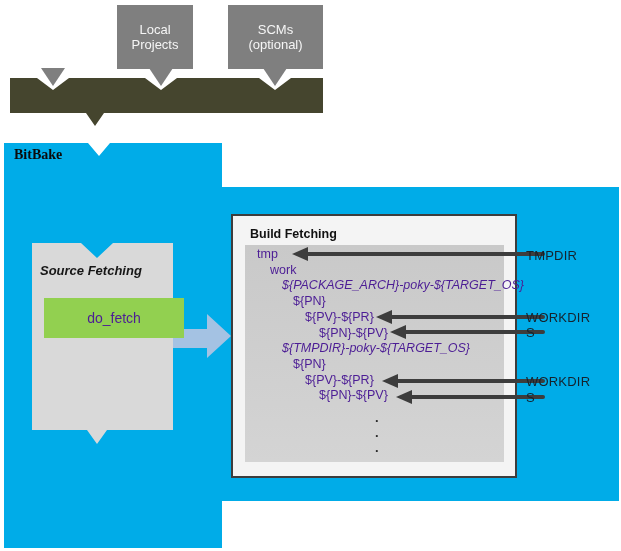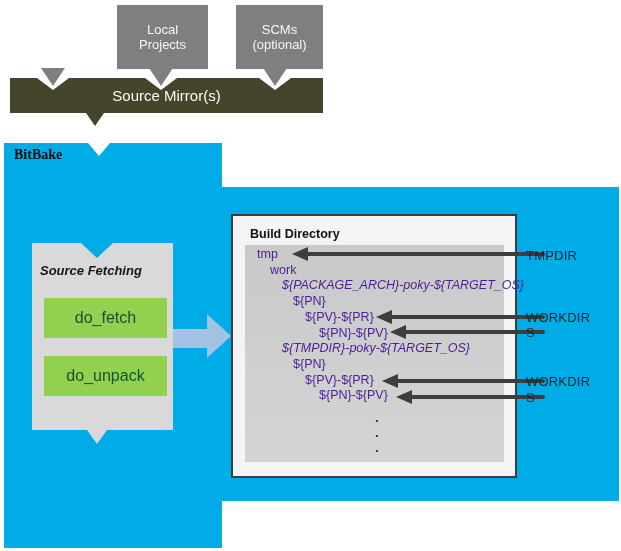--- a/index.html
+++ b/index.html
@@ -16,40 +16,40 @@
   #bg{z-index:0;}
   #fg{z-index:4;}
 
   .srcbox{
     position:absolute; top:5px; height:64px; background:var(--boxgray);
     color:#f6f6f6; font-size:13px; line-height:15.5px; text-align:center;
     display:flex; align-items:center; justify-content:center;
     white-space:pre-line; z-index:1;
   }
   .b1{left:4px; width:100px;}
-  .b2{left:117px; width:91px;}
-  .b3{left:228px; width:87px;margin-left:8px;}
+  .b2{left:117px; width:76px;}
+  .b3{left:228px; width:95px;}
 
   .mirror-label{
     position:absolute; left:10px; top:78px; width:313px; height:35px;
     display:flex; align-items:center; justify-content:center;
     color:#fbfbf8; font-size:15px; z-index:1;
   }
   .bitbake-label{
     position:absolute; left:14px; top:147px; color:#0b0b0b;
     font-size:14px; font-weight:bold; z-index:1;font-family:Liberation Serif, serif;
   }
   .fetch-title{
     position:absolute; left:40px; top:263px; color:#161616;
     font-size:13px; font-weight:bold; z-index:2;font-style:italic;
   }
   .task{
-    position:absolute; left:44px; width:123px; height:40px; background:var(--green);
+    position:absolute; left:44px; width:140px; height:40px; background:var(--green);
     display:flex; align-items:center; justify-content:center;
-    color:#14532d; font-size:16px; z-index:2;
+    color:#4c1d95; font-size:14px; z-index:2;
   }
   .t1{top:298px;} .t2{top:356px;}
 
   .builddir{
     position:absolute; left:231px; top:214px; width:282px; height:260px;
     background:var(--dirbg); border:2px solid var(--dark); z-index:2;
   }
   .builddir-title{
     position:absolute; left:17px; top:11px; color:#111;
     font-size:12.5px; font-weight:bold;
@@ -93,30 +93,28 @@
     <polygon points="32,243 81,243 97,258 113,243 173,243 173,430 107,430 97,444 87,430 32,430" style="fill:var(--fetchgray)"></polygon>
 
     <polygon points="173,329 207,329 207,314 231,336 207,358 207,348 173,348" style="fill:var(--lightblue)"></polygon>
   </svg>
 
   <div class="srcbox b2">Local
 Projects</div>
   <div class="srcbox b3">SCMs
 (optional)</div>
 
-  <div class="mirror-label">Source Mirror(s)</div>
 
   <div class="bitbake-label">BitBake</div>
 
   <div class="fetch-title">Source Fetching</div>
   <div class="task t1">do_fetch</div>
-  <div class="task t2">do_unpack</div>
 
   <div class="builddir">
-    <div class="builddir-title">Build Directory</div>
+    <div class="builddir-title">Build Fetching</div>
     <div class="dirpanel"></div>
   </div>
 
   <div class="tree">
     <div class="lvl1">tmp</div>
     <div class="lvl2">work</div>
     <div class="lvl3">${PACKAGE_ARCH}-poky-${TARGET_OS}</div>
     <div class="lvl4">${PN}</div>
     <div class="lvl5">${PV}-${PR}</div>
     <div class="lvl6">${PN}-${PV}</div>

